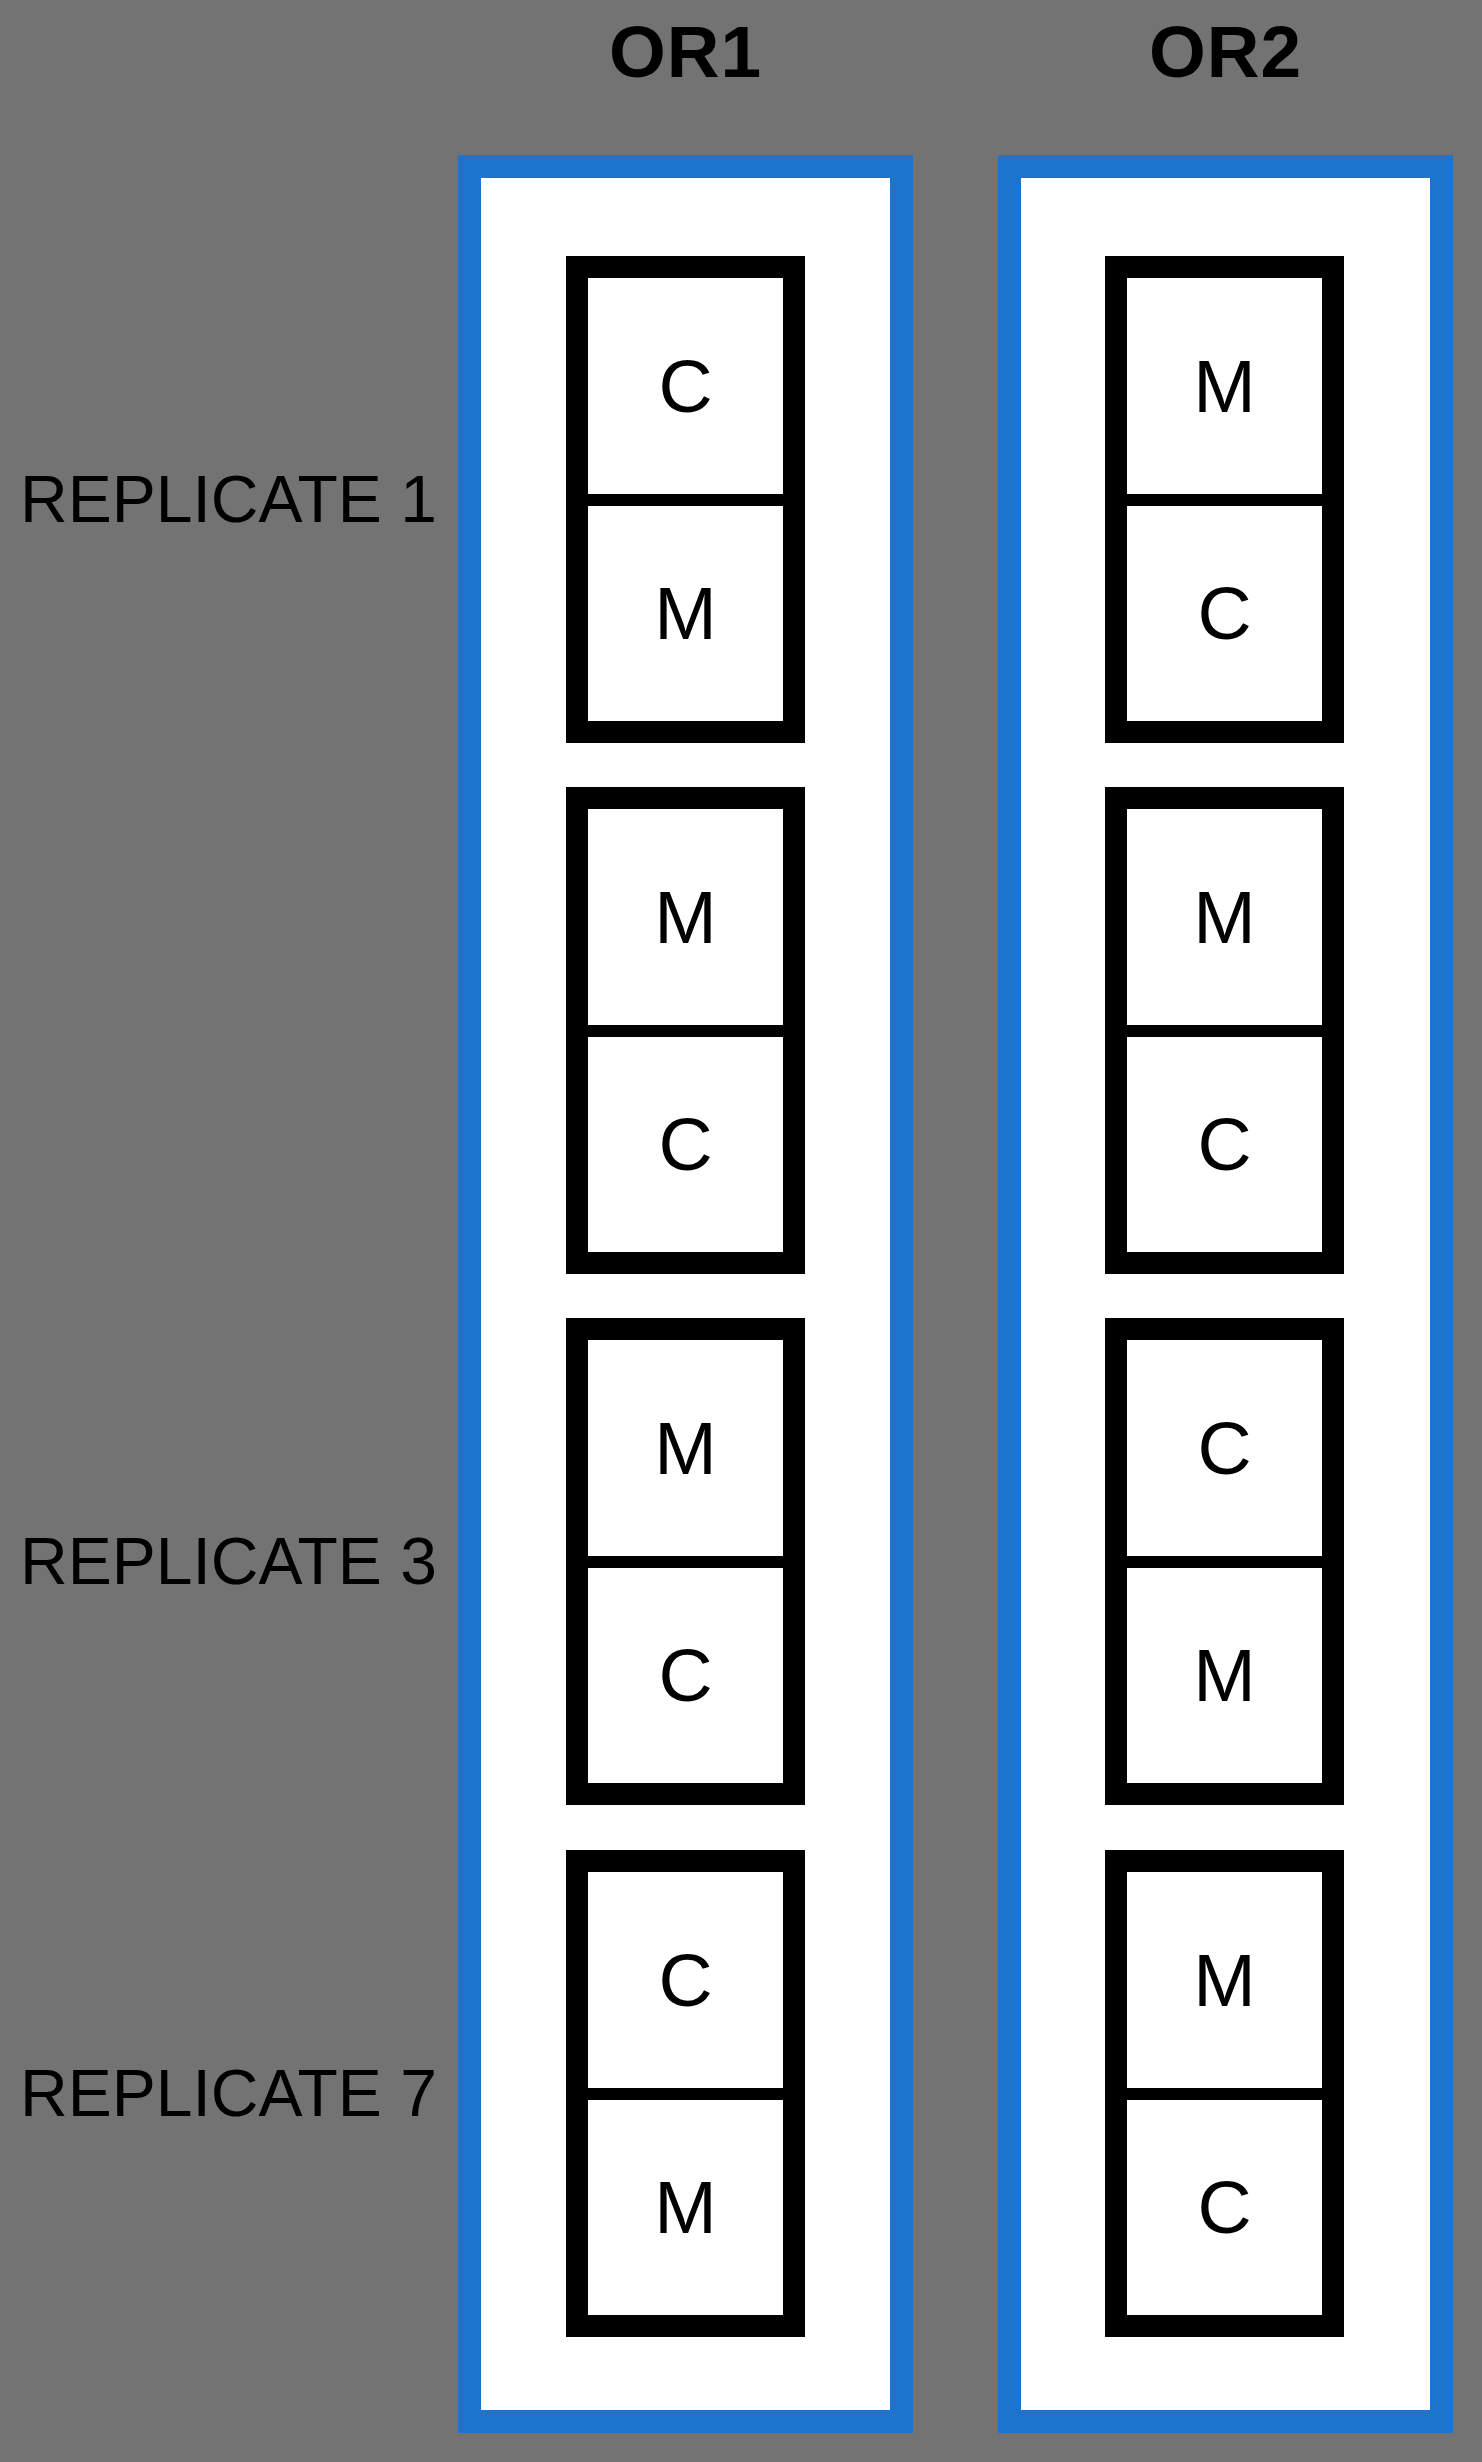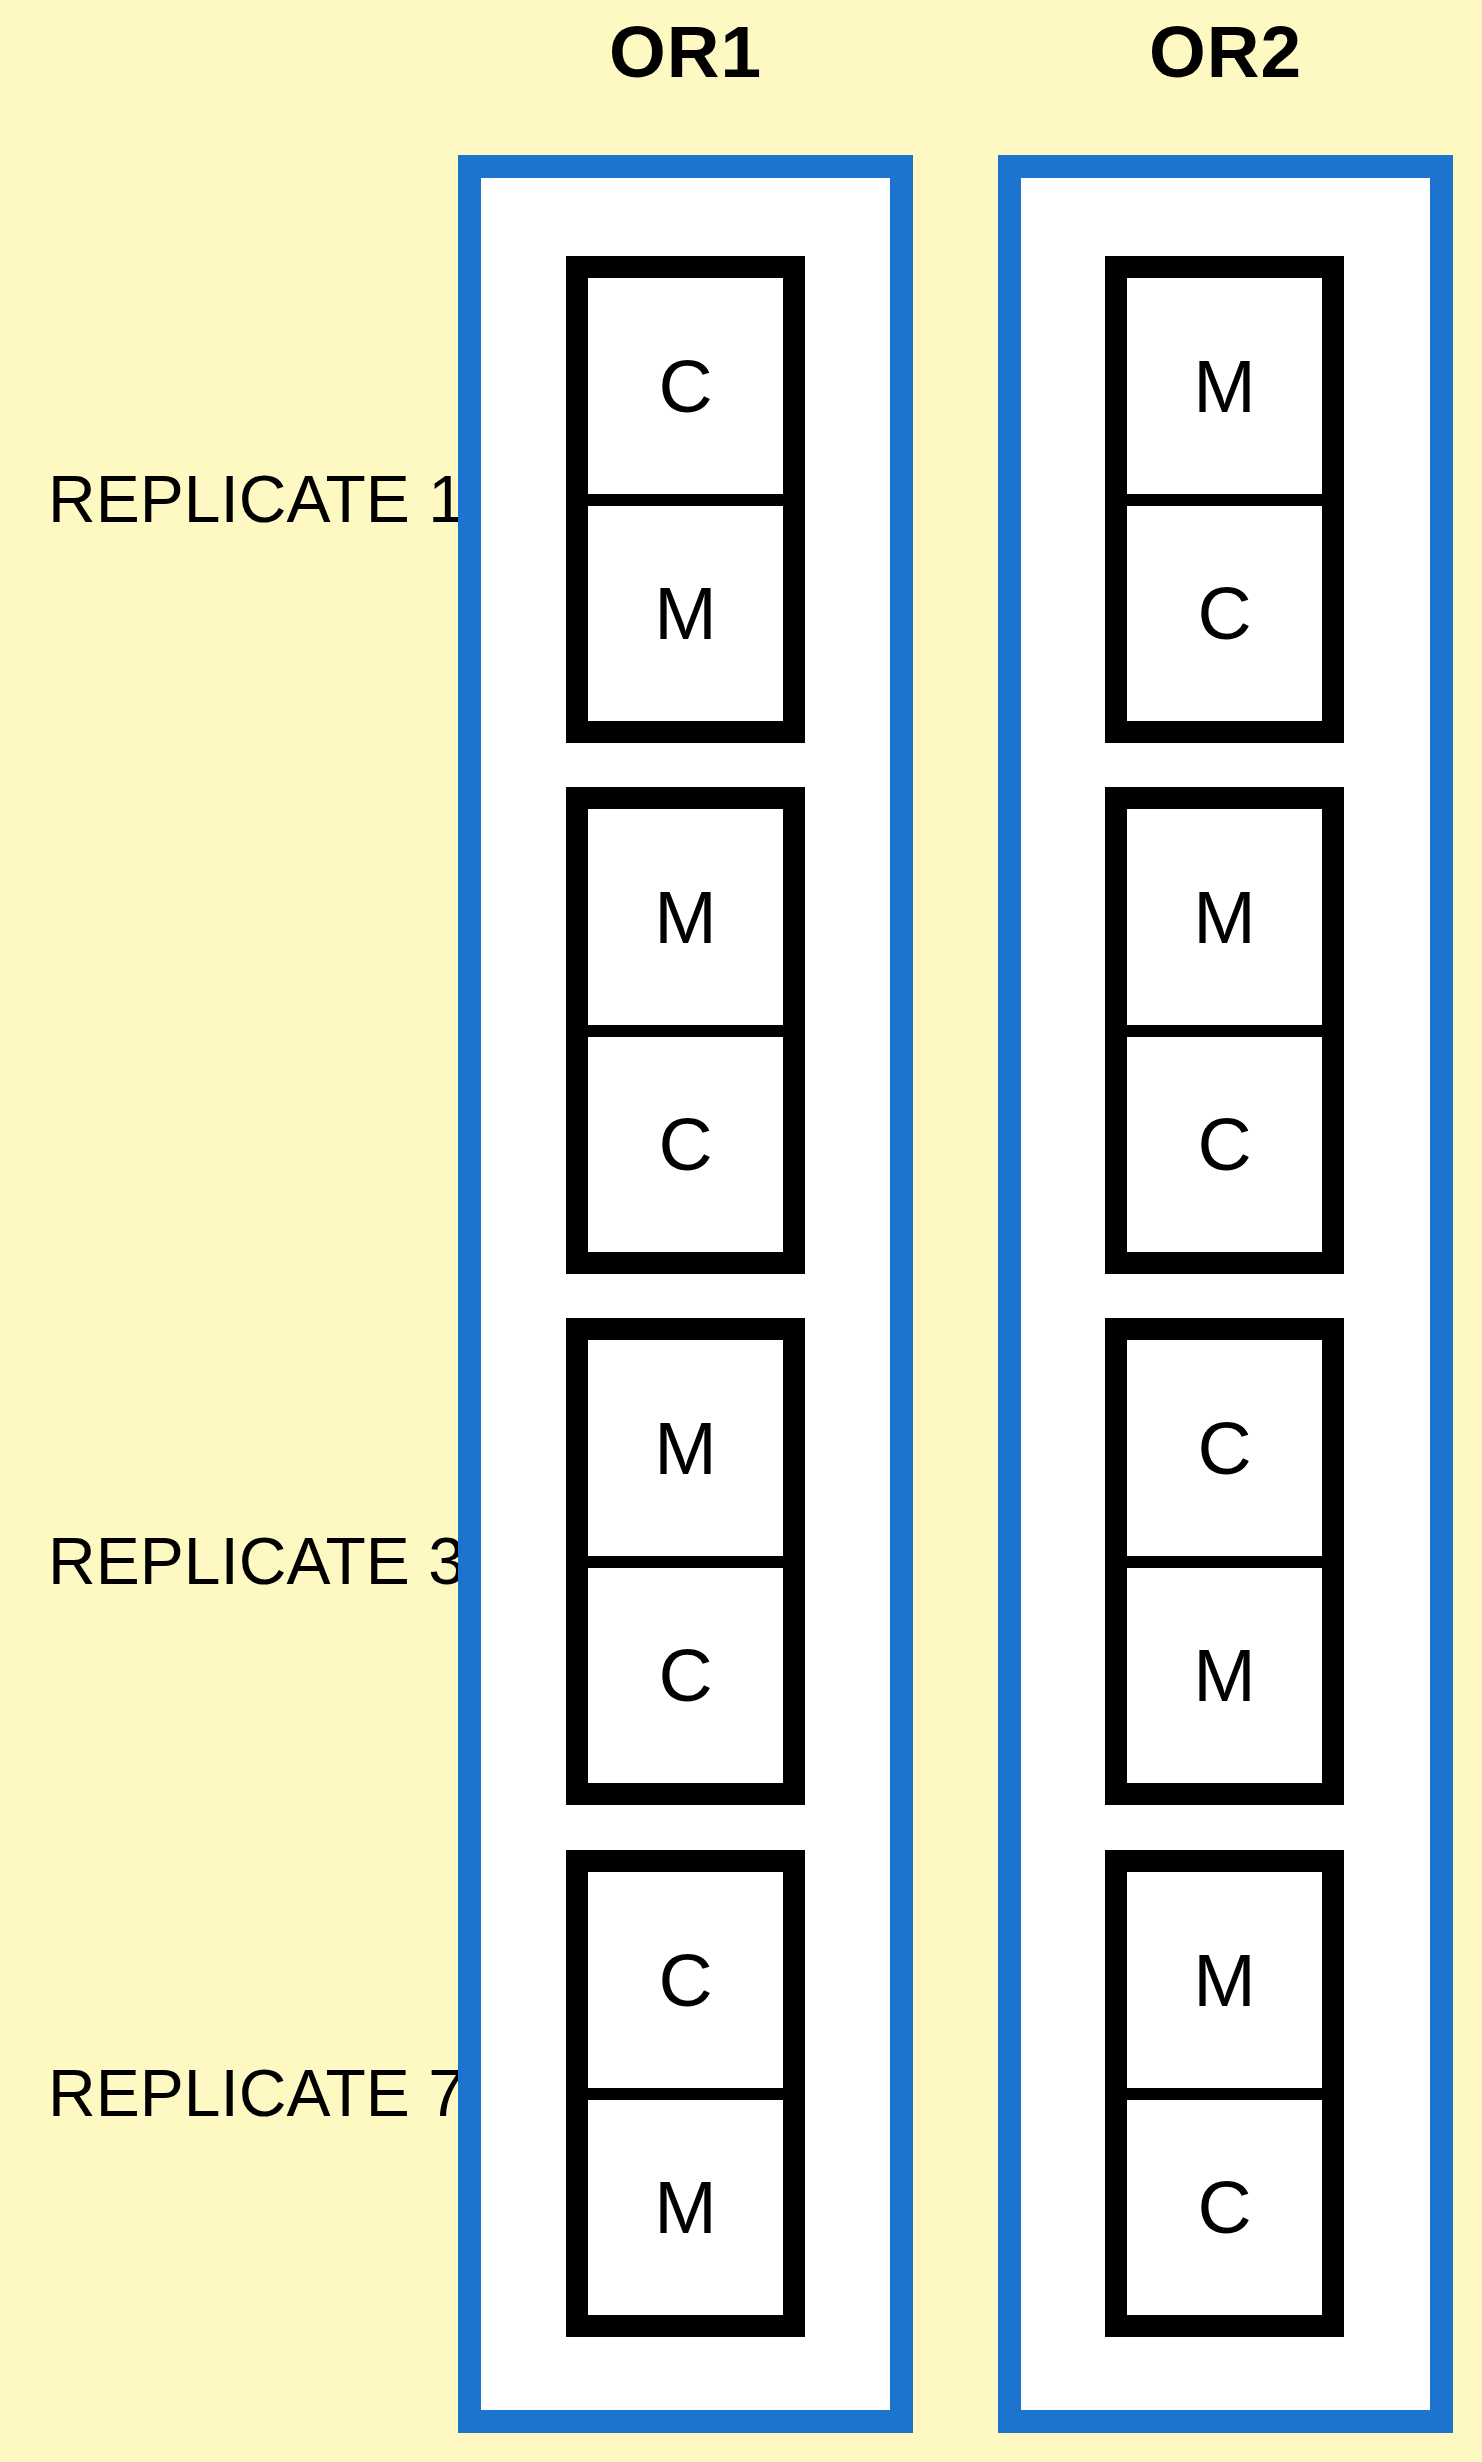--- a/index.html
+++ b/index.html
@@ -4,21 +4,21 @@
 <style>
   html, body {
     margin: 0;
     padding: 0;
     background: #ffffff;
   }
   .fig {
     position: relative;
     width: 1483px;
     height: 2462px;
-    background: #fef9c3;
+    background: #737373;
     font-family: "Liberation Sans", sans-serif;
     color: #000000;
     overflow: hidden;
   }
   .col-header {
     position: absolute;
     top: 5.5px;
     width: 455px;
     height: 91px;
     line-height: 91px;
@@ -33,21 +33,20 @@
   .row-label {
     position: absolute;
     left: 20px;
     width: 429px;
     height: 91px;
     line-height: 91px;
     font-size: 66px;
     font-weight: normal;
     white-space: nowrap;
     text-align: left;
-    margin-left: 28px;
   }
   .row-label.r1 { top: 454px; }
   .row-label.r2 { top: 985px; }
   .row-label.r3 { top: 1516px; }
   .row-label.r4 { top: 2048px; }
 
   .col-box {
     position: absolute;
     top: 155px;
     height: 2278px;

